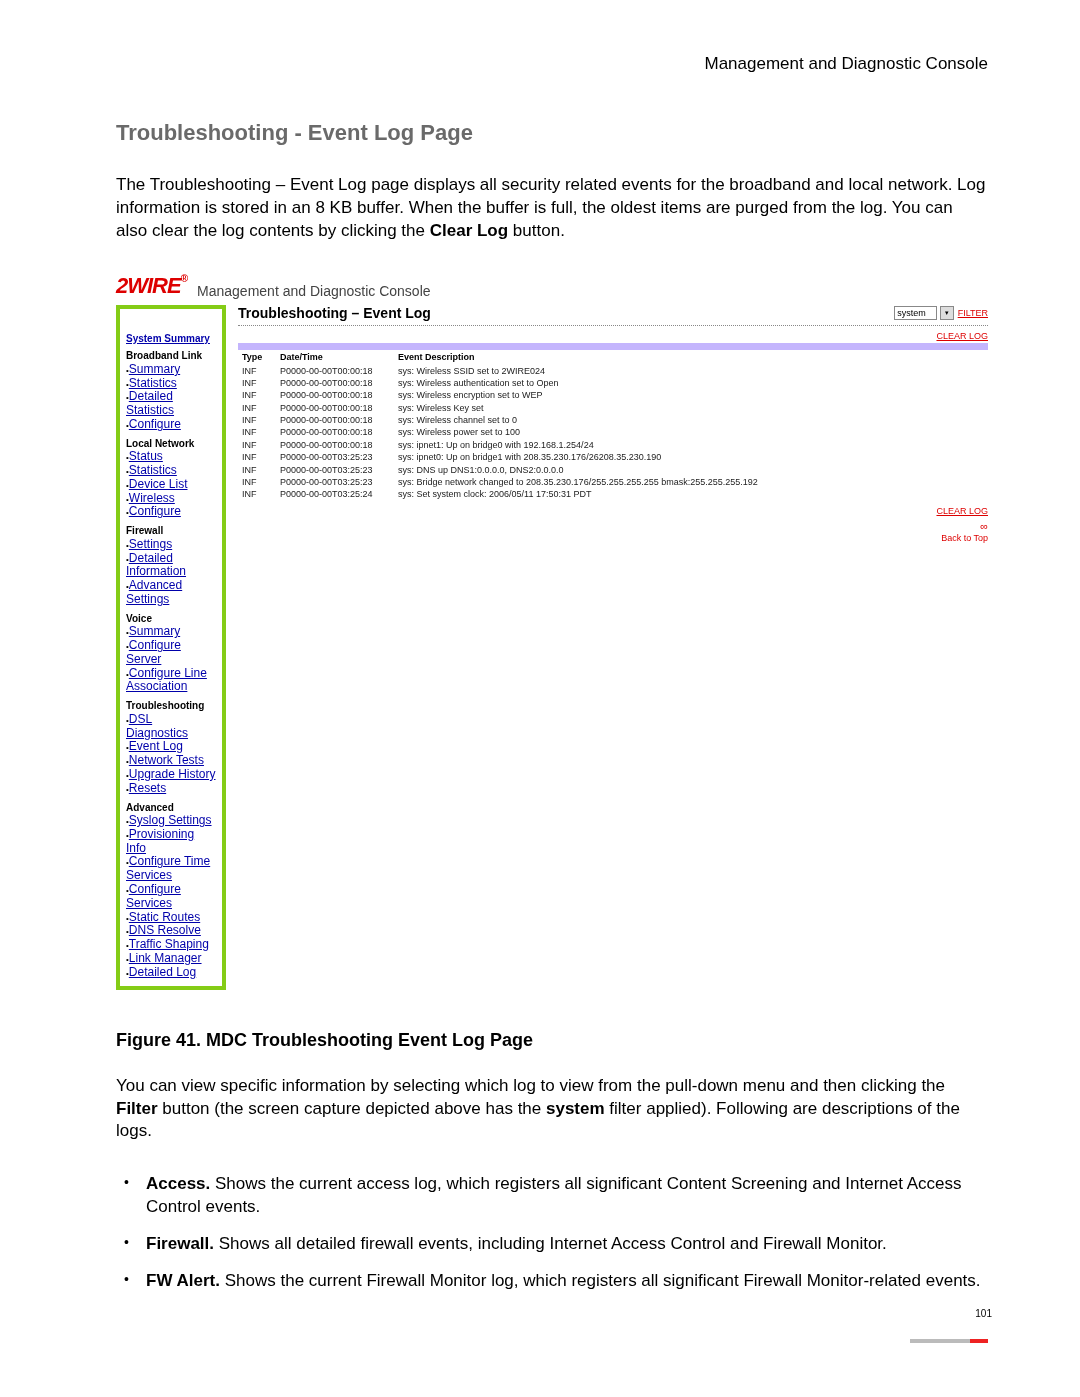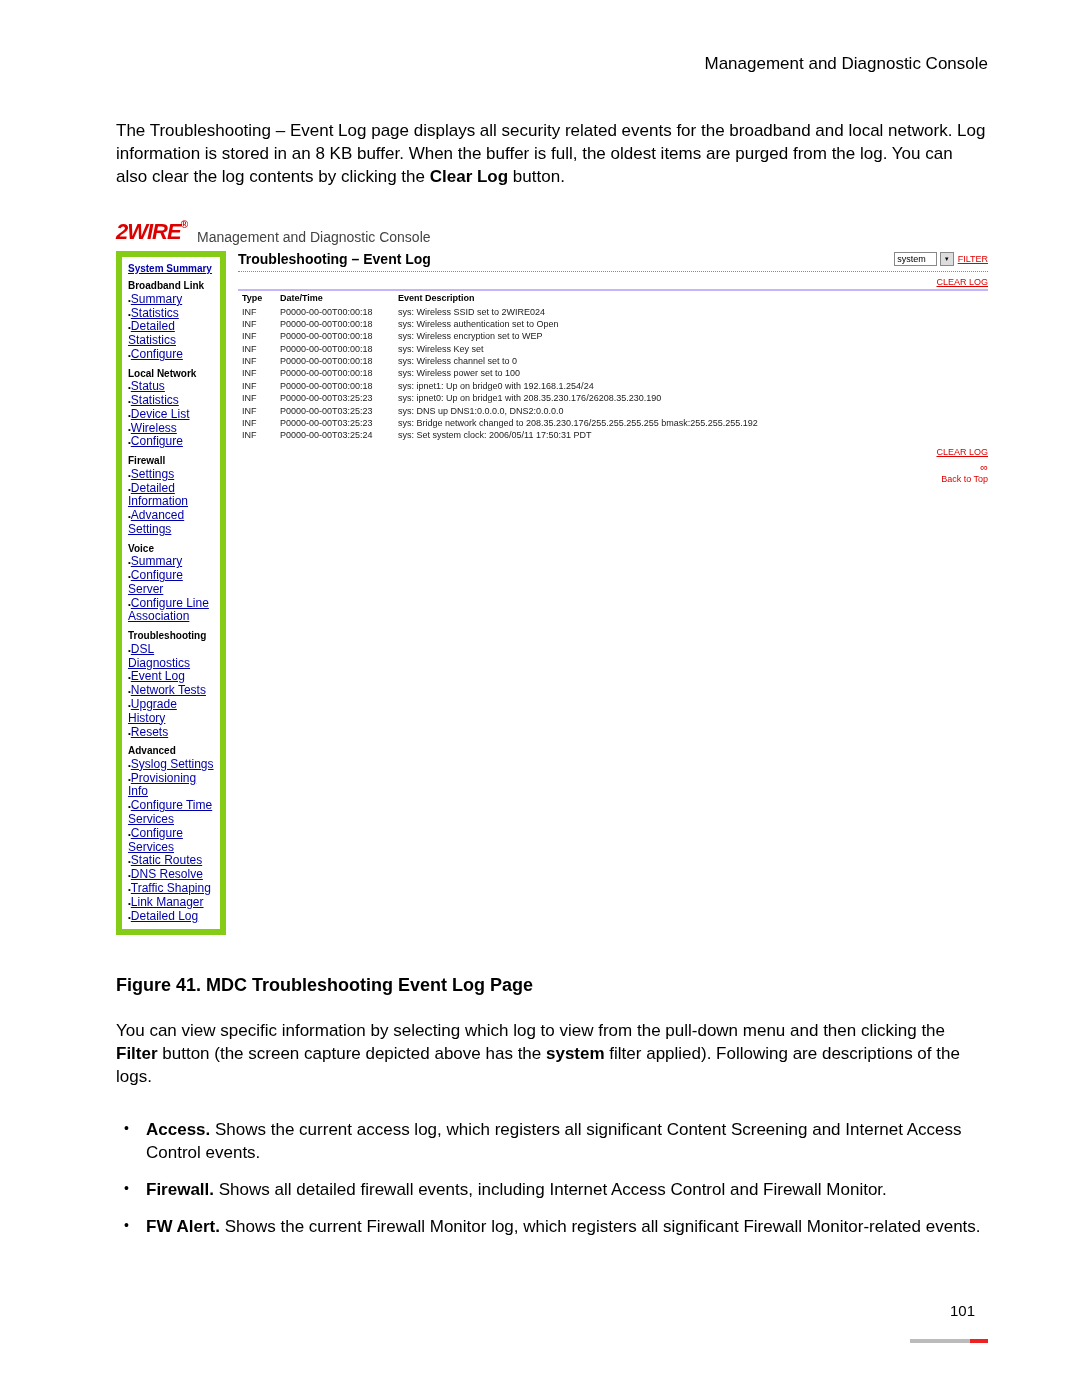--- a/index.html
+++ b/index.html
@@ -7,57 +7,58 @@
   .header-right{text-align:right;font-size:17px;margin-bottom:46px}
   h1{font-size:22px;font-weight:bold;color:#6a6a6a;margin:0 0 28px 0}
   p.body{font-size:17px;line-height:1.35;margin:0 0 30px 0}
   .bold{font-weight:bold}
   .figure{border:0;margin:0 0 40px 0}
   .console{display:flex;font-size:10px;line-height:1.15}
   .logo{font-family:Arial;font-weight:900;font-style:italic;font-size:22px;letter-spacing:-1px;color:#d00}
   .logo .dot{color:#d00;font-style:normal;font-size:10px;vertical-align:top}
   .console-title{font-size:14px;color:#444;margin-left:10px}
   .console-head{display:flex;align-items:flex-end;margin-bottom:6px}
-  .sidebar{width:110px;border:6px solid #84cc16;padding:6px 6px 6px 6px;box-sizing:border-box}
+  .sidebar{width:110px;border:4px solid #84cc16;padding:24px 6px 6px 6px;box-sizing:border-box}
   .sb-top a{color:#00a;text-decoration:underline;font-weight:bold;font-size:10px}
   .sb-group-title{font-weight:bold;font-size:10px;margin:6px 0 1px 0;color:#000}
   .sb-item{margin:0}
   .sb-item a{color:#00a;text-decoration:underline;font-size:12px}
   .sb-item::before{content:"\2022 ";font-size:8px;color:#000}
   .content{flex:1;padding:0 0 0 12px}
   .ct-row{display:flex;align-items:center;justify-content:space-between}
   .ct-title{font-weight:bold;font-size:14px}
   .filter-box{display:flex;align-items:center;gap:4px}
   .filter-select{font-size:9px;border:1px solid #888;padding:0 10px 0 2px;background:#fff;height:14px;box-sizing:border-box;display:flex;align-items:center}
   .filter-caret{width:12px;height:12px;border:1px solid #888;background:#ddd;display:inline-flex;align-items:center;justify-content:center;font-size:7px;margin-left:-1px}
   .btn-red{color:#d00;font-size:9px;text-decoration:underline;font-weight:normal}
   .hr-dots{border:none;border-top:1px dotted #888;margin:4px 0}
   .clear-row{text-align:right;margin:4px 0 2px 0}
   table.log{width:100%;border-collapse:collapse;font-size:9px}
-  table.log th{text-align:left;font-weight:bold;padding:2px 4px;border-top:2px solid #c4b5fd}
+  table.log th{text-align:left;font-weight:bold;padding:2px 4px;border-top:7px solid #c4b5fd}
   table.log td{padding:1px 4px;vertical-align:top;color:#222}
   table.log .ty{width:30px}
   table.log .dt{width:110px}
   .bottom-links{text-align:right;margin-top:4px;font-size:9px}
   .bottom-links .loop{color:#d00;font-size:11px}
   .bottom-links a{color:#d00;text-decoration:none}
   .fig-caption{font-size:18px;font-weight:bold;margin:0 0 24px 0}
   ul.descs{list-style:none;padding:0;margin:0}
   ul.descs li{font-size:17px;line-height:1.35;margin:0 0 14px 0;padding-left:30px;position:relative}
   ul.descs li::before{content:"\2022";position:absolute;left:8px;top:0;font-size:14px}
-  .page-num{position:absolute;right:105px;bottom:80px;font-size:15px}
+  .page-num{position:absolute;right:88px;bottom:80px;font-size:10px}
   .footer-bar{position:absolute;right:92px;bottom:56px;display:flex}
   .footer-bar .grey{width:60px;height:4px;background:#bbb}
   .footer-bar .red{width:18px;height:4px;background:#e22}
 </style>
 </head>
 <body>
 
 <div class="page">
   <div class="header-right">Management and Diagnostic Console</div>
+  <h1>Troubleshooting - Event Log Page</h1>
 
   <p class="body">
     <span>The Troubleshooting – Event Log page displays all security related events for the broadband and local network. Log information is stored in an 8 KB buffer. When the buffer is full, the oldest items are purged from the log. You can also clear the log contents by clicking the </span><span class="bold">Clear Log</span><span> button.</span>
   </p>
 
   <div class="figure">
     <div class="console-head">
       <span class="logo"><span>2WIRE</span><span class="dot">®</span></span>
       <span class="console-title">Management and Diagnostic Console</span>
     </div>

